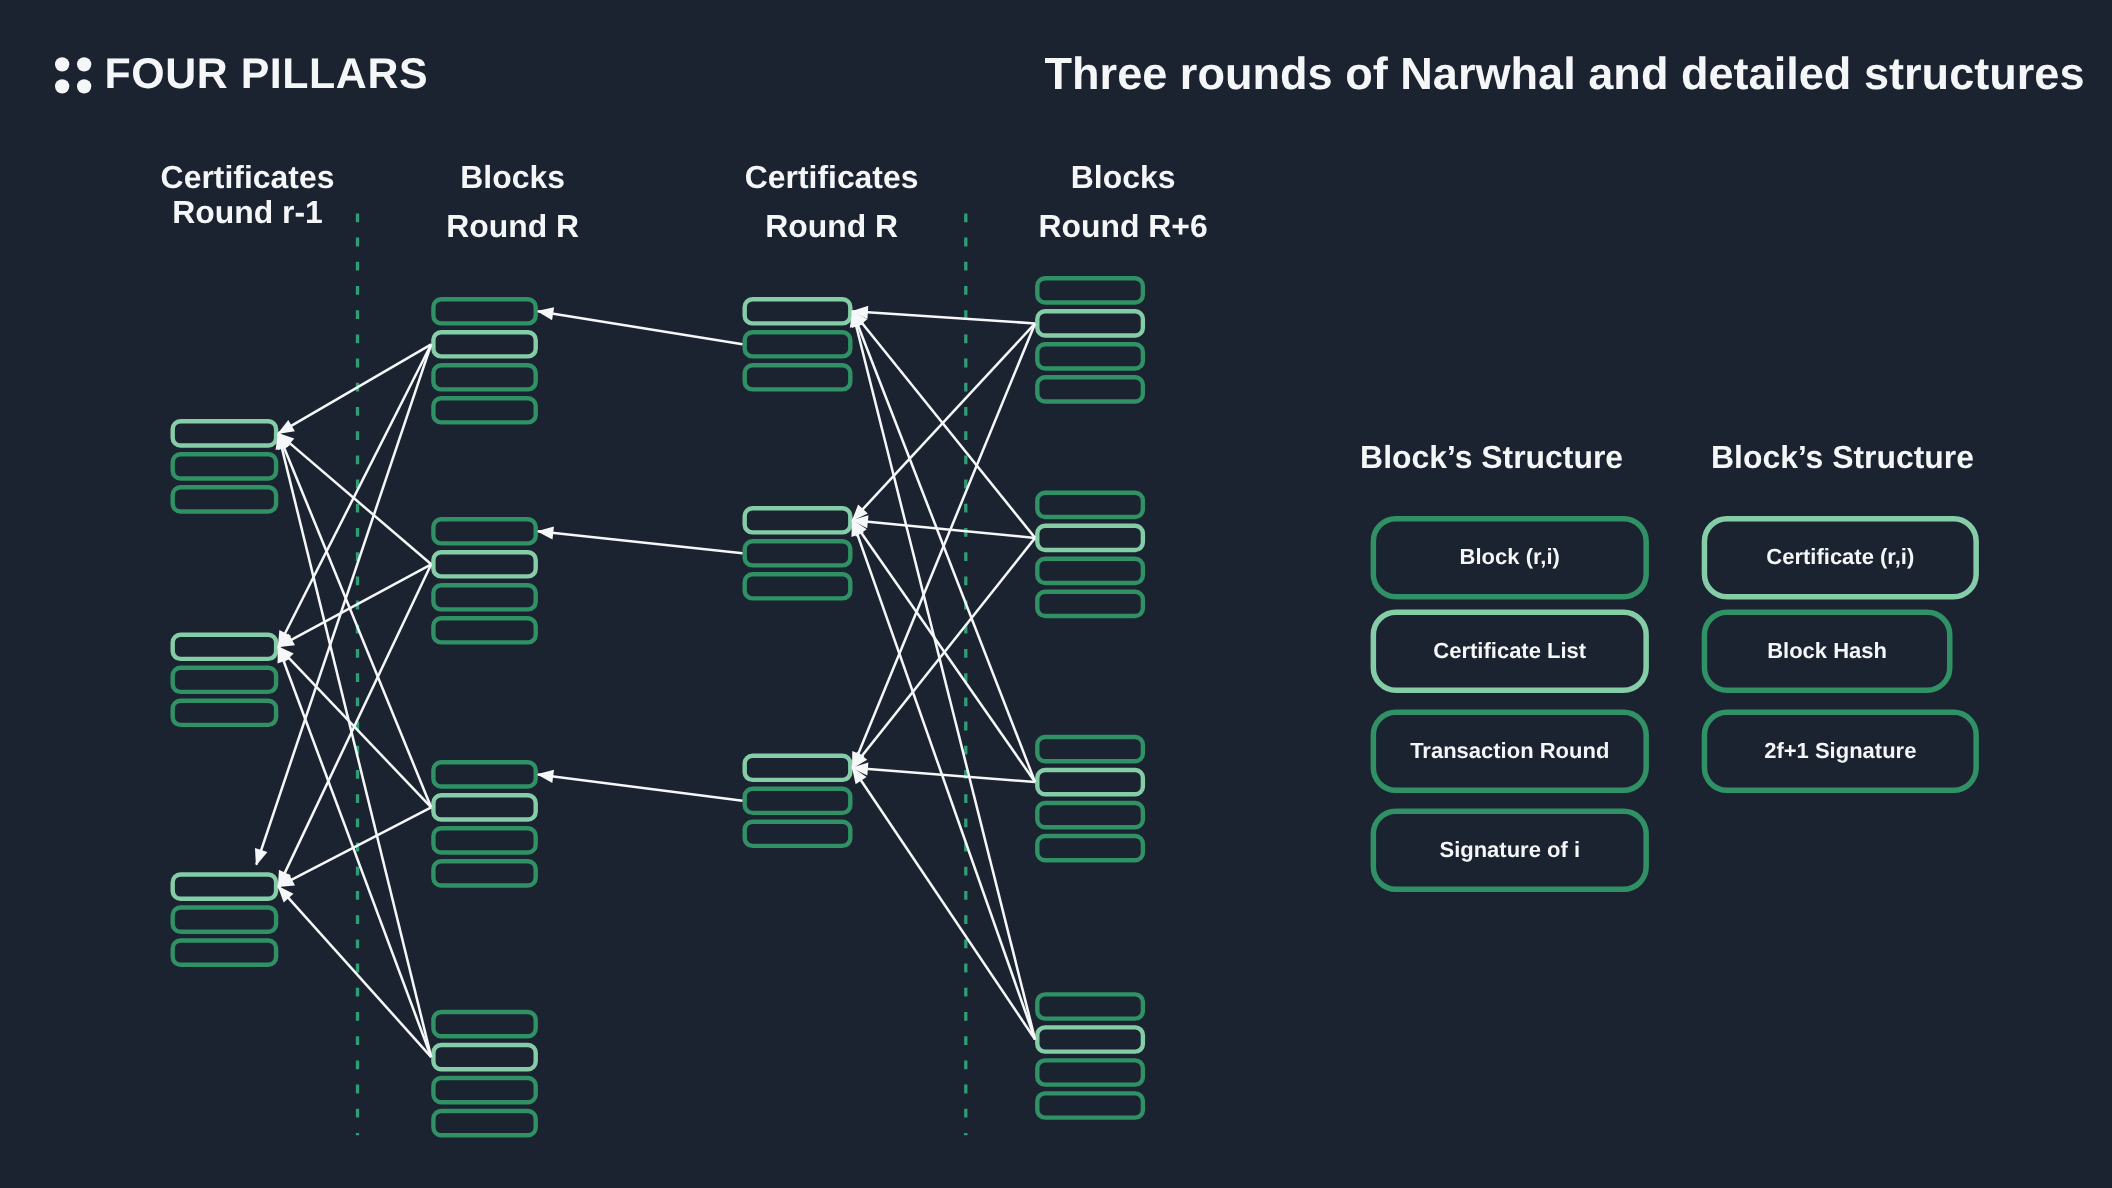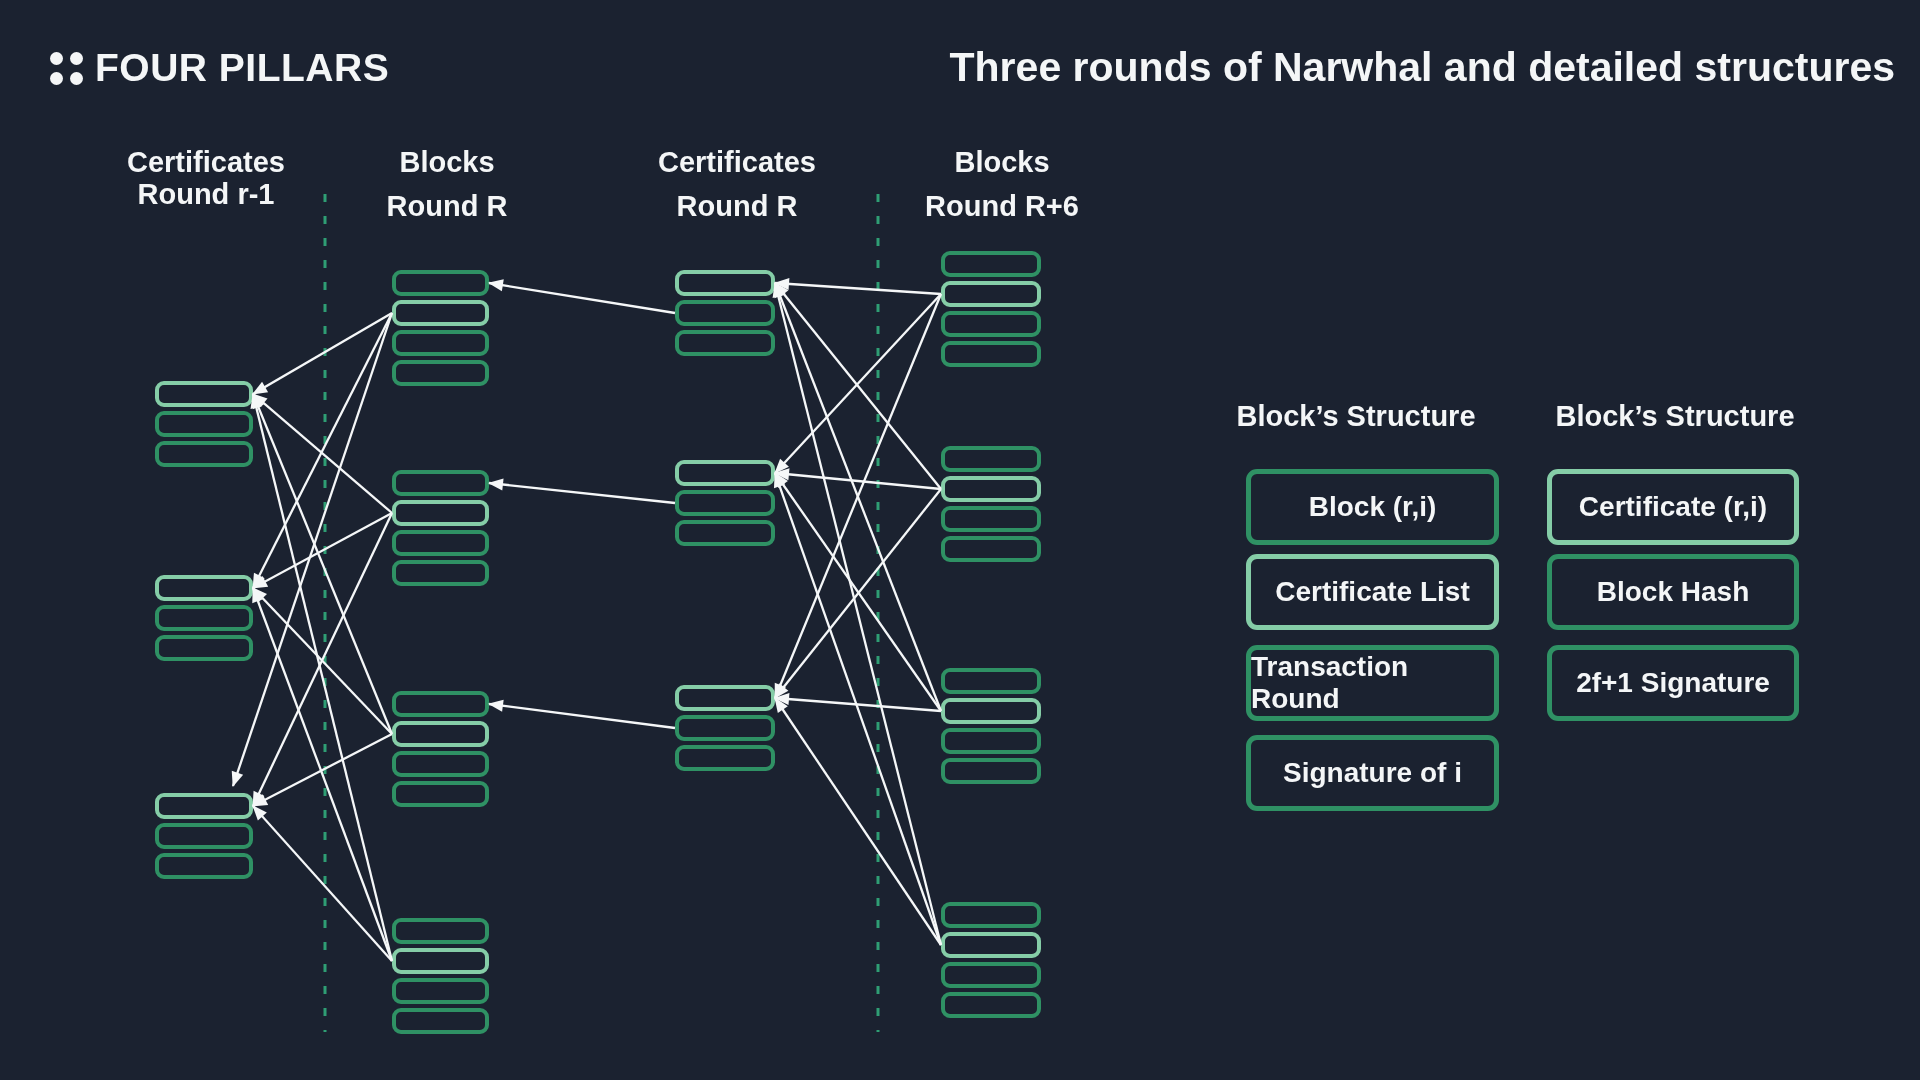--- a/index.html
+++ b/index.html
@@ -8,33 +8,33 @@
   
   #logo{position:absolute;left:50px;top:46px;display:flex;align-items:center;gap:12px;}
   #logo-dots{display:grid;grid-template-columns:13px 13px;grid-template-rows:13px 13px;gap:7px;}
   #logo-dots span{width:13px;height:13px;border-radius:50%;background:#f4f6f7;display:block;}
   #logo-text{color:#f4f6f7;font-size:39px;font-weight:bold;letter-spacing:.5px;}
   
   #main-title{position:absolute;top:44px;right:25px;color:#f4f6f7;font-size:41px;font-weight:bold;}
   #source-line{position:absolute;top:99px;right:45px;color:#eceff1;font-size:27px;font-style:italic;}
   
   .col-hdr{position:absolute;transform:translateX(-50%);color:#f4f6f7;font-size:29px;
-    font-weight:bold;white-space:nowrap;}
+    font-weight:bold;white-space:nowrap;margin-left:19px;}
   
   .box{position:absolute;box-sizing:border-box;border-radius:9px;background:#1b2230;}
   .box.green{border:4px solid #2f9164;}
   .box.mint{border:4px solid #85cda7;}
   
   #dag-svg{position:absolute;left:0;top:0;z-index:5;pointer-events:none;}
   
   .panel-title{position:absolute;transform:translateX(-50%);color:#f4f6f7;font-size:29px;
     font-weight:bold;white-space:nowrap;}
-  .panel-box{position:absolute;box-sizing:border-box;border-radius:11px;background:#1b2230;
+  .panel-box{position:absolute;box-sizing:border-box;border-radius:23px;background:#1b2230;
     display:flex;align-items:center;justify-content:center;color:#f4f6f7;
-    font-size:28px;font-weight:bold;}
+    font-size:20px;font-weight:bold;}
   .panel-box.green{border:5px solid #2f9164;}
   .panel-box.mint{border:5px solid #85cda7;}
 </style>
 </head>
 <body style="background: rgb(27, 34, 48);">
 
 <div id="stage">
 
   <div id="logo">
     <div id="logo-dots">
@@ -153,16 +153,16 @@
   </svg>
 
   <div id="panels">
       <div class="panel-title" style="left: 1356px; top: 400px;">Block’s Structure</div>
       <div class="panel-box green" style="left: 1246px; top: 469px; width: 253px; height: 76px;">Block (r,i)</div>
       <div class="panel-box mint" style="left: 1246px; top: 554px; width: 253px; height: 76px;">Certificate List</div>
       <div class="panel-box green" style="left: 1246px; top: 645px; width: 253px; height: 76px;">Transaction Round</div>
       <div class="panel-box green" style="left: 1246px; top: 735px; width: 253px; height: 76px;">Signature of i</div>
       <div class="panel-title" style="left: 1675px; top: 400px;">Block’s Structure</div>
       <div class="panel-box mint" style="left: 1547px; top: 469px; width: 252px; height: 76px;">Certificate (r,i)</div>
-      <div class="panel-box green" style="left: 1547px; top: 554px; width: 252px; height: 76px;">Block Hash</div>
+      <div class="panel-box green" style="left: 1547px; top: 554px; width: 228px; height: 76px;">Block Hash</div>
       <div class="panel-box green" style="left: 1547px; top: 645px; width: 252px; height: 76px;">2f+1 Signature</div>
     </div>
 </div>
 
 </body></html>

